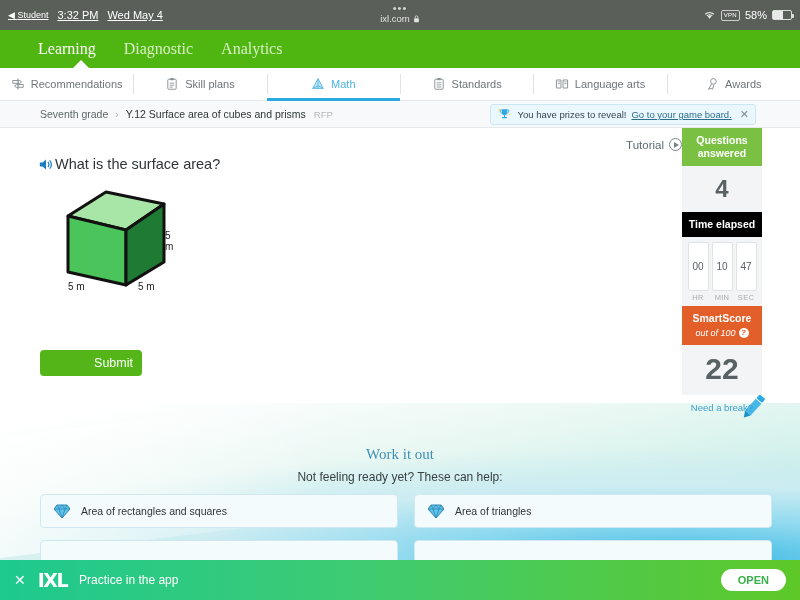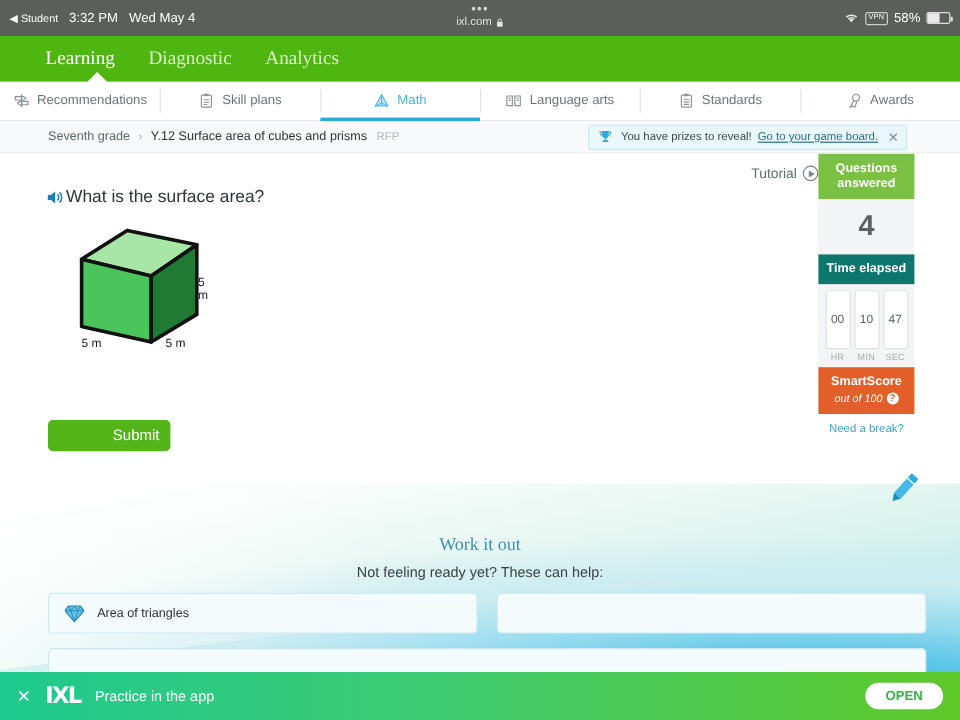--- a/index.html
+++ b/index.html
@@ -9,20 +9,21 @@
     overflow: hidden;
     background: #fff;
   }
   #app { position: relative; width: 800px; height: 600px; }
 
   
   .statusbar {
     height: 30px; background: #5a5f5a; color: #fff;
     display: flex; align-items: center; position: relative;
     font-size: 11px;
+    text-decoration: underline;
   }
   .sb-left { display: flex; align-items: center; gap: 9px; padding-left: 8px; }
   .sb-back { font-size: 9px; }
   .sb-center {
     position: absolute; left: 0; right: 0; top: 2px;
     display: flex; flex-direction: column; align-items: center; line-height: 1.1;
   }
   .sb-dots { letter-spacing: 1px; font-size: 11px; color: #d8d8d8; }
   .sb-url { font-size: 9.5px; color: #e2e2e2; display: flex; align-items: center; gap: 3px; }
   .sb-right {
@@ -138,21 +139,21 @@
     width: 102px; height: 26px; background: #53b518; border: none; border-radius: 4px;
     color: #fff; font-size: 12.5px; cursor: pointer; padding-left: 45px;
   }
 
   .pencil { position: absolute; right: 30px; top: 262px; }
 
   
   .panel { position: absolute; right: 38px; top: 0; width: 80px; text-align: center; }
   .p-head { color: #fff; font-size: 10.5px; font-weight: bold; line-height: 1.25; padding: 6px 2px; }
   .p-head.green { background: #7ac143; }
-  .p-head.blue { background: #0f766e; }
+  .p-head.blue { background: #000000; }
   .p-head.orange { background: #e35f2a; }
   .p-head .sub { font-weight: normal; font-size: 9px; display: inline-flex; align-items: center; gap: 3px; font-style: italic; }
   .qmark {
     width: 10px; height: 10px; border-radius: 50%; background: #fff; color: #e35f2a;
     font-size: 8px; line-height: 10px; display: inline-block; font-weight: bold;
   }
   .p-val { background: #f2f4f5; font-size: 24px; color: #5a6164; font-weight: bold; padding: 9px 0; }
   .p-val.big { font-size: 30px; padding: 7px 0 9px; }
   .timer { background: #f2f4f5; padding: 5px 0 4px; display: flex; justify-content: center; gap: 3px; }
   .tcell { width: 21px; }
@@ -256,32 +257,32 @@
     </div>
     <div class="subtab active">
       <svg class="ic" viewBox="0 0 16 16">
         <path d="M8 2 L14 13 H2 Z" fill="#bfe6f5" stroke="#4bb4e0" stroke-width="1"></path>
         <path d="M8 2 V13 M2 13 L8 10 L14 13" fill="none" stroke="#4bb4e0" stroke-width=".9"></path>
       </svg>
       <span>Math</span>
     </div>
     <div class="subtab">
       <svg class="ic" viewBox="0 0 16 16">
-        <path d="M1.6 3.4h5.2v9.2H1.6zM9.2 3.4h5.2v9.2H9.2z" fill="none" stroke="#8b9296" stroke-width="1.1"></path>
-        <path d="M3 5.6h2.6M3 7.6h2.6M10.6 5.6h2.6M10.6 7.6h2.6" stroke="#8b9296" stroke-width=".9"></path>
-      </svg>
-      <span>Language arts</span>
-    </div>
-    <div class="subtab">
-      <svg class="ic" viewBox="0 0 16 16">
         <rect x="3.2" y="2.6" width="9.6" height="11.4" rx="1" fill="none" stroke="#8b9296" stroke-width="1.1"></rect>
         <rect x="6" y="1.2" width="4" height="2.4" rx=".6" fill="#8b9296"></rect>
         <path d="M5.4 6.6h5.2M5.4 9h5.2M5.4 11.4h5.2" stroke="#8b9296" stroke-width="1"></path>
       </svg>
       <span>Standards</span>
+    </div>
+    <div class="subtab">
+      <svg class="ic" viewBox="0 0 16 16">
+        <path d="M1.6 3.4h5.2v9.2H1.6zM9.2 3.4h5.2v9.2H9.2z" fill="none" stroke="#8b9296" stroke-width="1.1"></path>
+        <path d="M3 5.6h2.6M3 7.6h2.6M10.6 5.6h2.6M10.6 7.6h2.6" stroke="#8b9296" stroke-width=".9"></path>
+      </svg>
+      <span>Language arts</span>
     </div>
     <div class="subtab">
       <svg class="ic" viewBox="0 0 16 16">
         <circle cx="9.6" cy="5" r="3.2" fill="none" stroke="#8b9296" stroke-width="1.1"></circle>
         <path d="M7.6 7.8 4 14l3-1 1.6 1 1.6-5.4" fill="none" stroke="#8b9296" stroke-width="1.1"></path>
       </svg>
       <span>Awards</span>
     </div>
   </div>
 
@@ -363,35 +364,43 @@
         </div>
       </div>
 
       <div class="p-head orange">
         <div>SmartScore</div>
         <div class="sub">
           <span>out of 100</span>
           <span class="qmark">?</span>
         </div>
       </div>
+      <div class="p-val big">22</div>
 
       <a class="needbreak" href="#">Need a break?</a>
     </div>
 
     <div class="workout">
       <div class="wo-title">Work it out</div>
       <div class="wo-sub">Not feeling ready yet? These can help:</div>
     </div>
 
     <div class="cards">
       <div class="card">
         <svg style="width:16px;height:18px;flex:none" viewBox="0 0 16 18">
           <path d="M3 3h10l3 4-8 9-8-9z" fill="#5fc3ea" stroke="#2e86b5" stroke-width="1"></path>
           <path d="M3 3l2 4 3-4 3 4 2-4M0 7h16M5 7l3 9M11 7l-3 9" stroke="#2e86b5" stroke-width=".8" fill="none"></path>
         </svg>
+        <span>Area of rectangles and squares</span>
+      </div>
+      <div class="card">
+        <svg style="width:16px;height:18px;flex:none" viewBox="0 0 16 18">
+          <path d="M3 3h10l3 4-8 9-8-9z" fill="#5fc3ea" stroke="#2e86b5" stroke-width="1"></path>
+          <path d="M3 3l2 4 3-4 3 4 2-4M0 7h16M5 7l3 9M11 7l-3 9" stroke="#2e86b5" stroke-width=".8" fill="none"></path>
+        </svg>
         <span>Area of triangles</span>
       </div>
       <div class="card">
         <span></span>
       </div>
       <div class="card">
         <span></span>
       </div>
     </div>
   </div>

